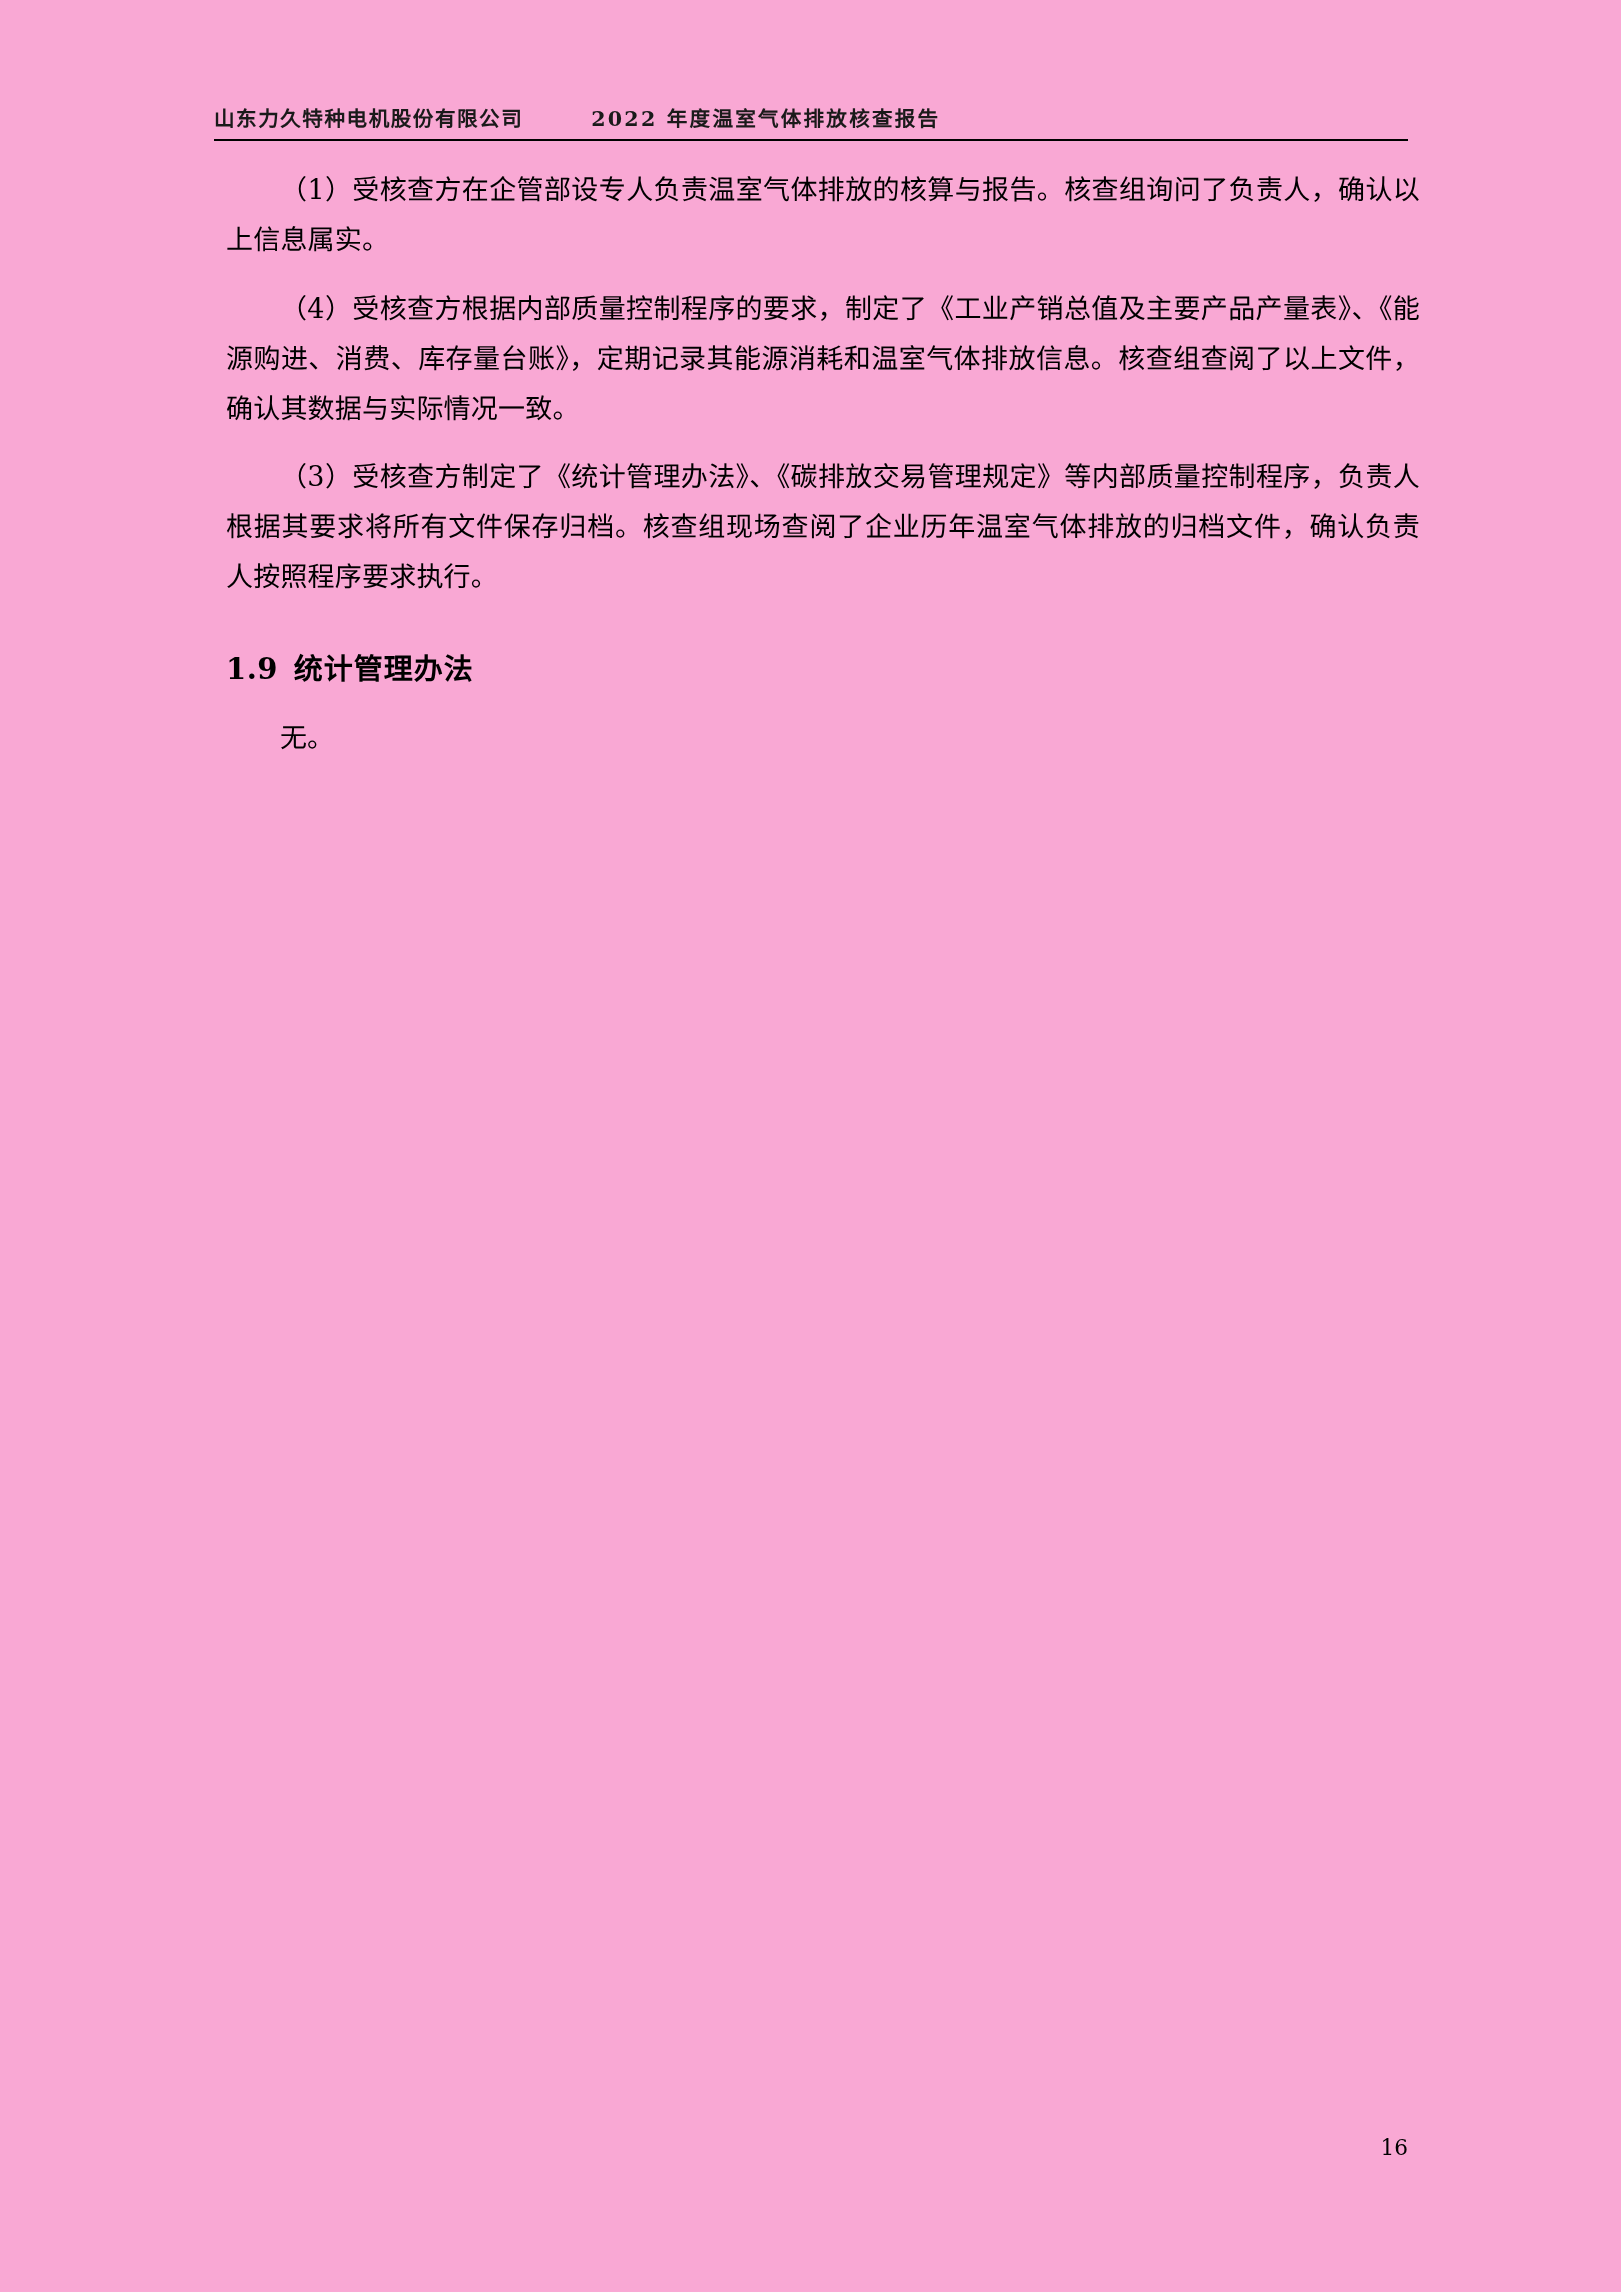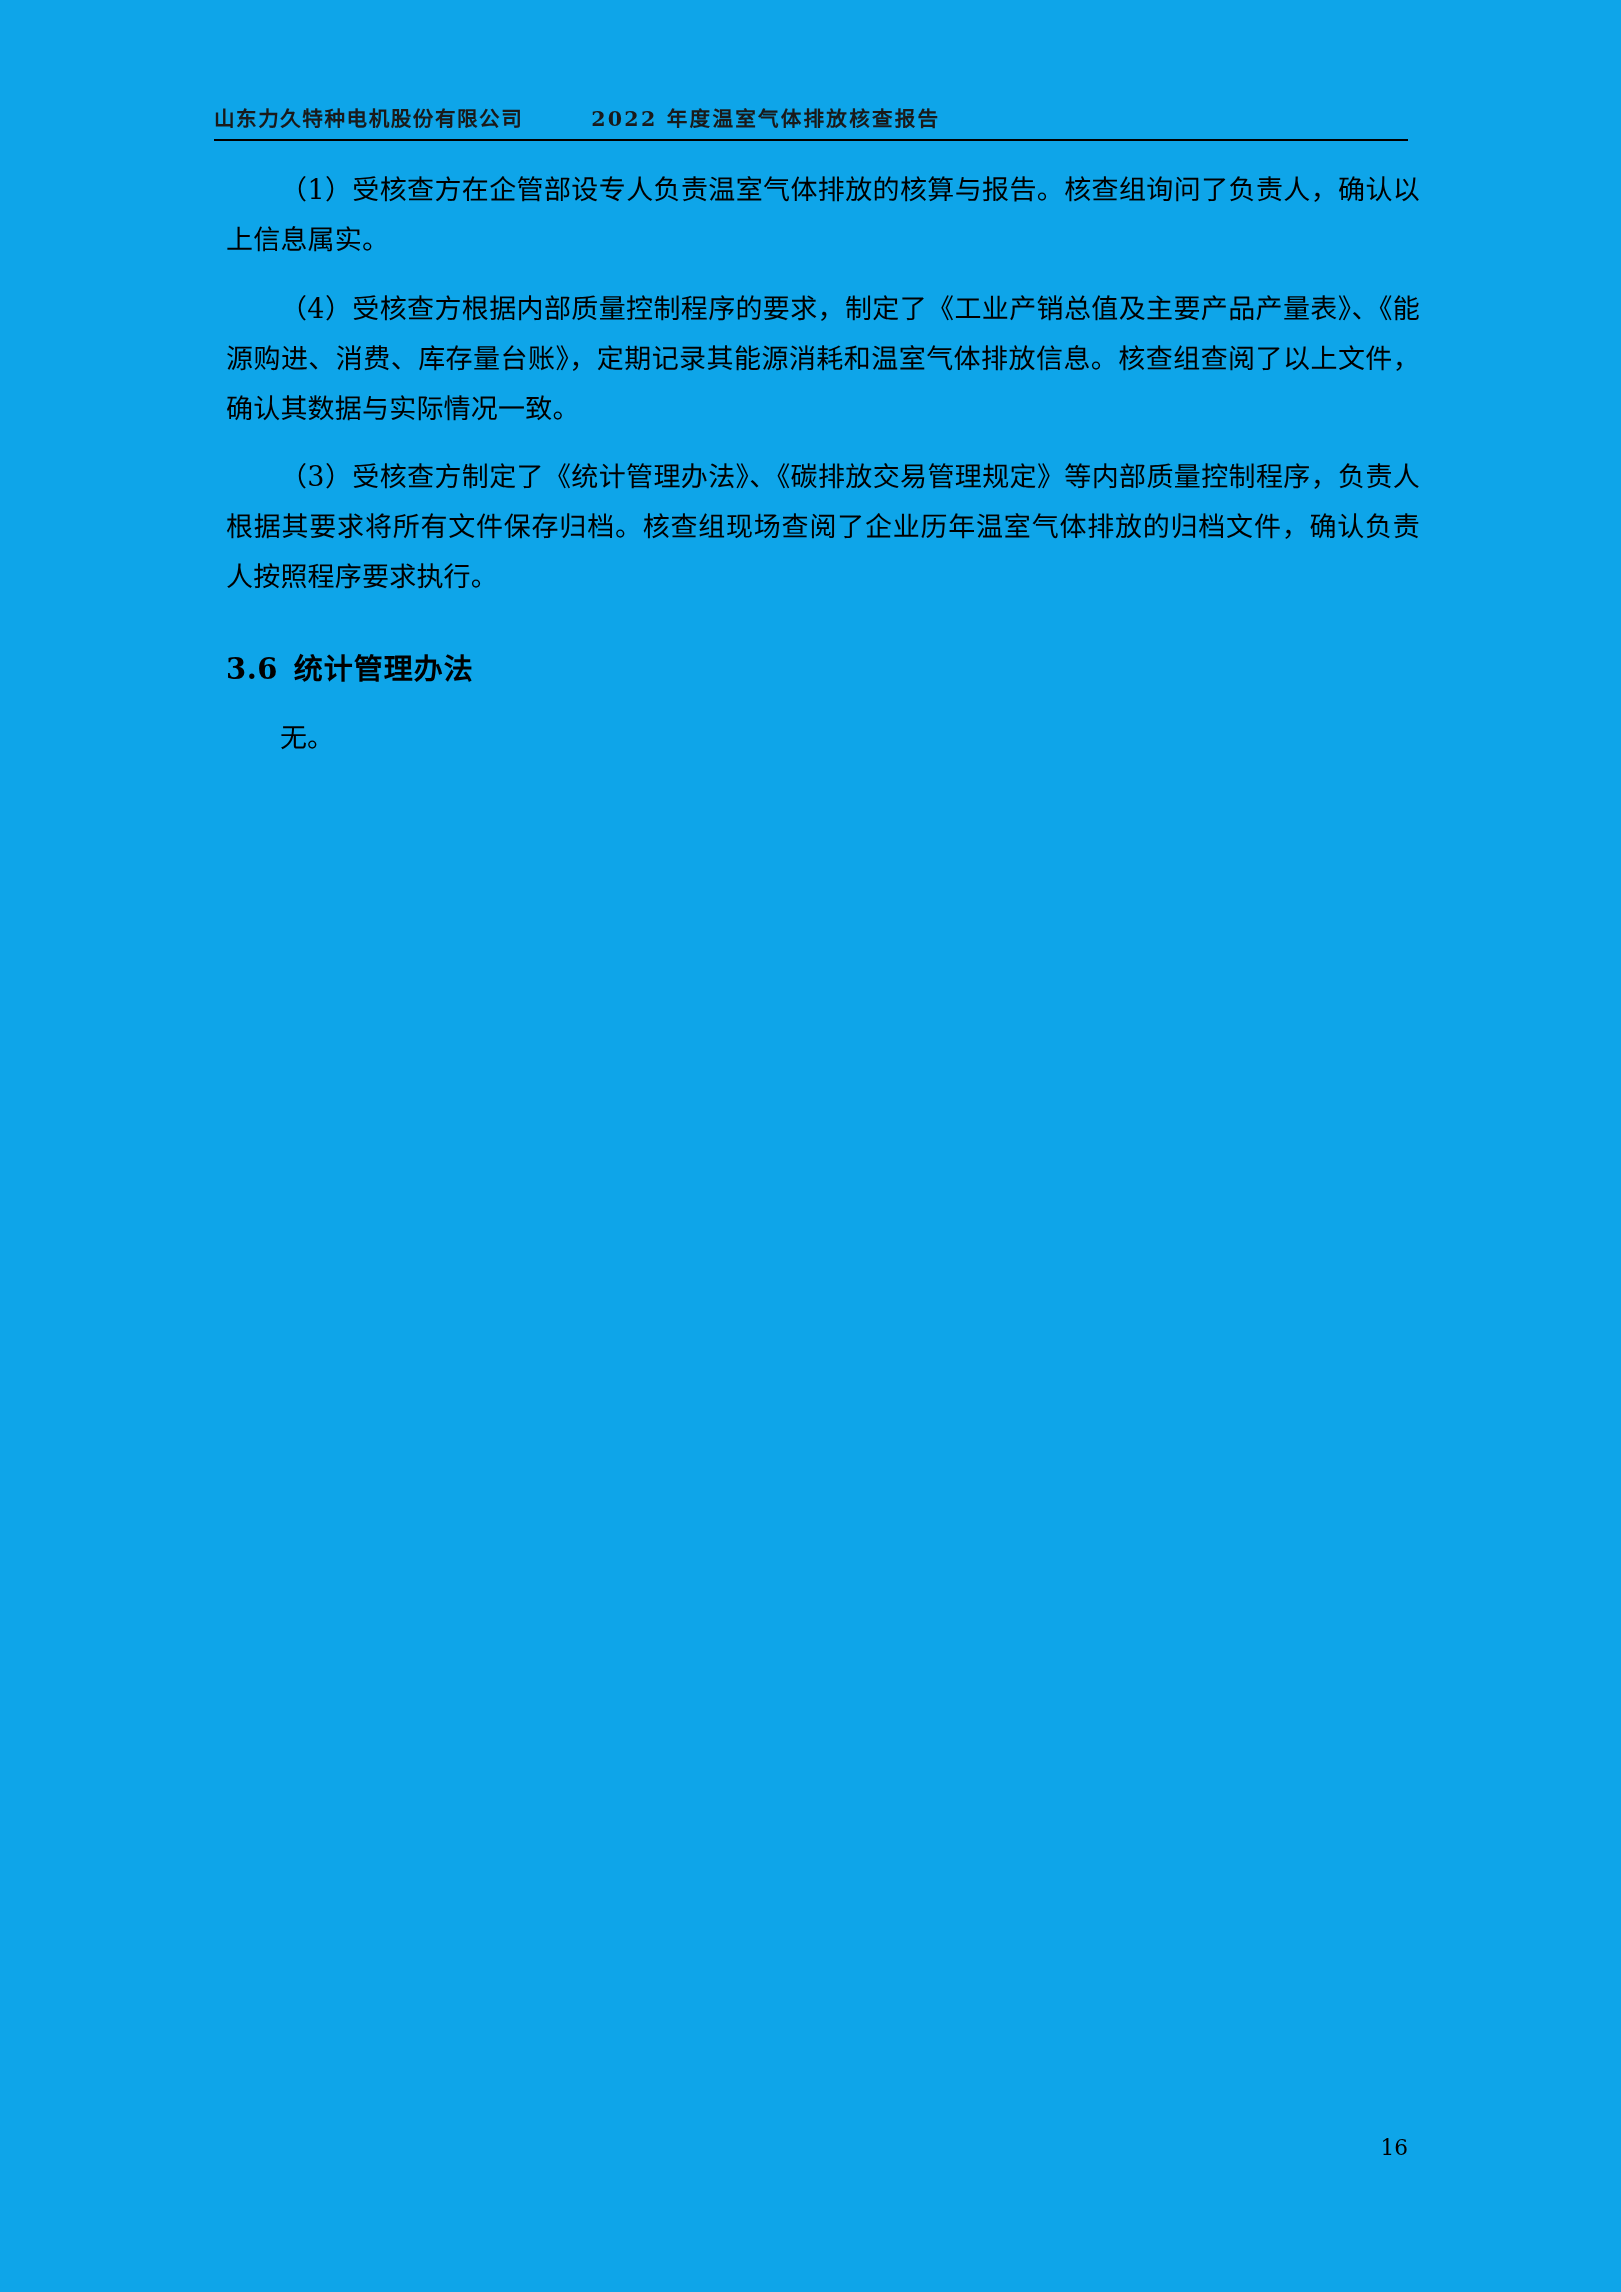--- a/index.html
+++ b/index.html
@@ -15,21 +15,21 @@
     color: #000000;
     position: relative;
     overflow: hidden;
   }
   .page {
     position: absolute;
     left: 0;
     top: 0;
     width: 1621px;
     height: 2293px;
-    background: #0ea5e9;
+    background: #f9a8d4;
     text-decoration: underline;
   }
   .content {
     position: absolute;
     left: 214px;
     top: 0;
     width: 1194px;
     height: 2293px;
   }
 
@@ -145,21 +145,21 @@
       <div class="header-right">2022 年度温室气体排放核查报告</div>
     </div>
     <div class="header-rule"></div>
 
     <div class="body-area">
       <p class="para">（1）受核查方在企管部设专人负责温室气体排放的核算与报告。核查组询问了负责人，确认以上信息属实。</p>
       <p class="para">（4）受核查方根据内部质量控制程序的要求，制定了《工业产销总值及主要产品产量表》、《能源购进、消费、库存量台账》，定期记录其能源消耗和温室气体排放信息。核查组查阅了以上文件，确认其数据与实际情况一致。</p>
       <p class="para">（3）受核查方制定了《统计管理办法》、《碳排放交易管理规定》等内部质量控制程序，负责人根据其要求将所有文件保存归档。核查组现场查阅了企业历年温室气体排放的归档文件，确认负责人按照程序要求执行。</p>
 
       <div class="heading">
-        <span class="num">3.6</span>
+        <span class="num">1.9</span>
         <span class="txt">统计管理办法</span>
       </div>
 
       <div class="after-heading">无。</div>
     </div>
 
     <div class="footer">
       <span>16</span>
     </div>
 

